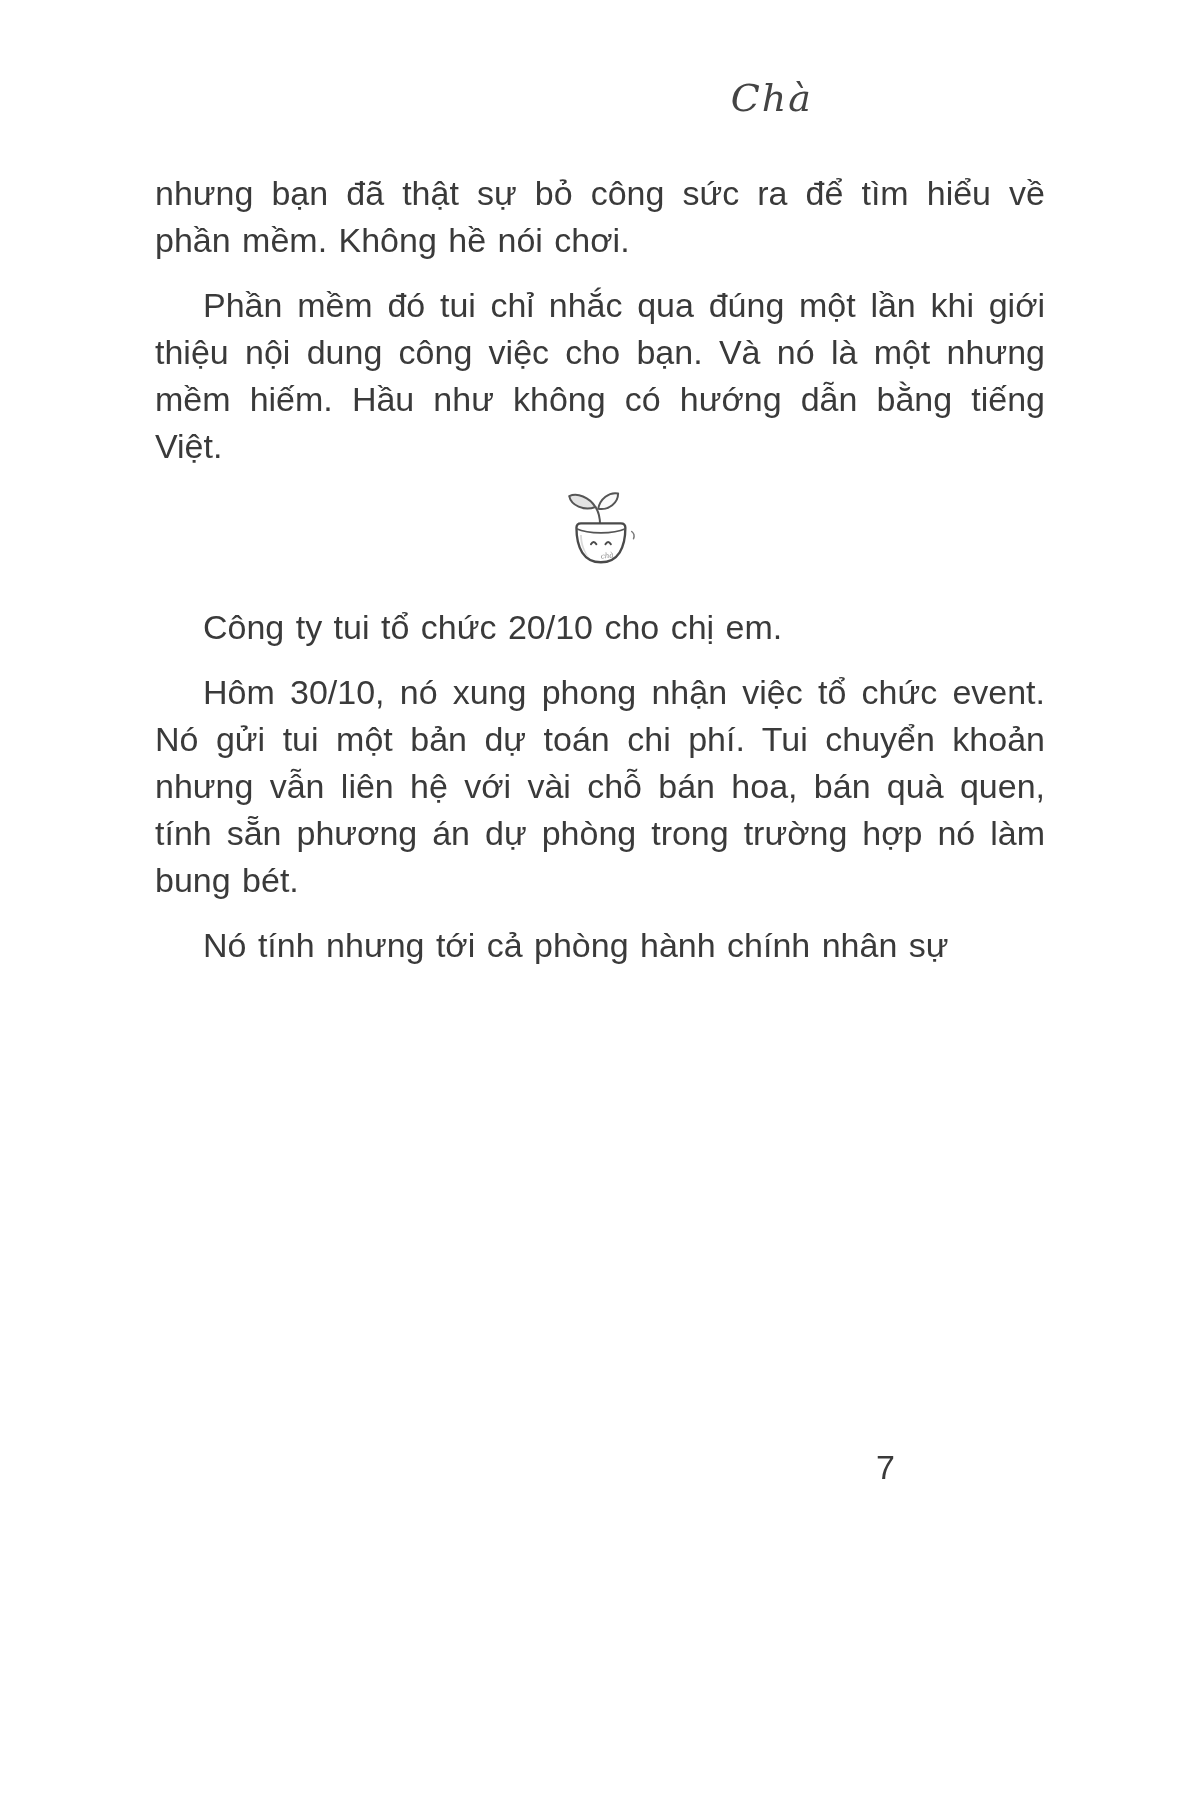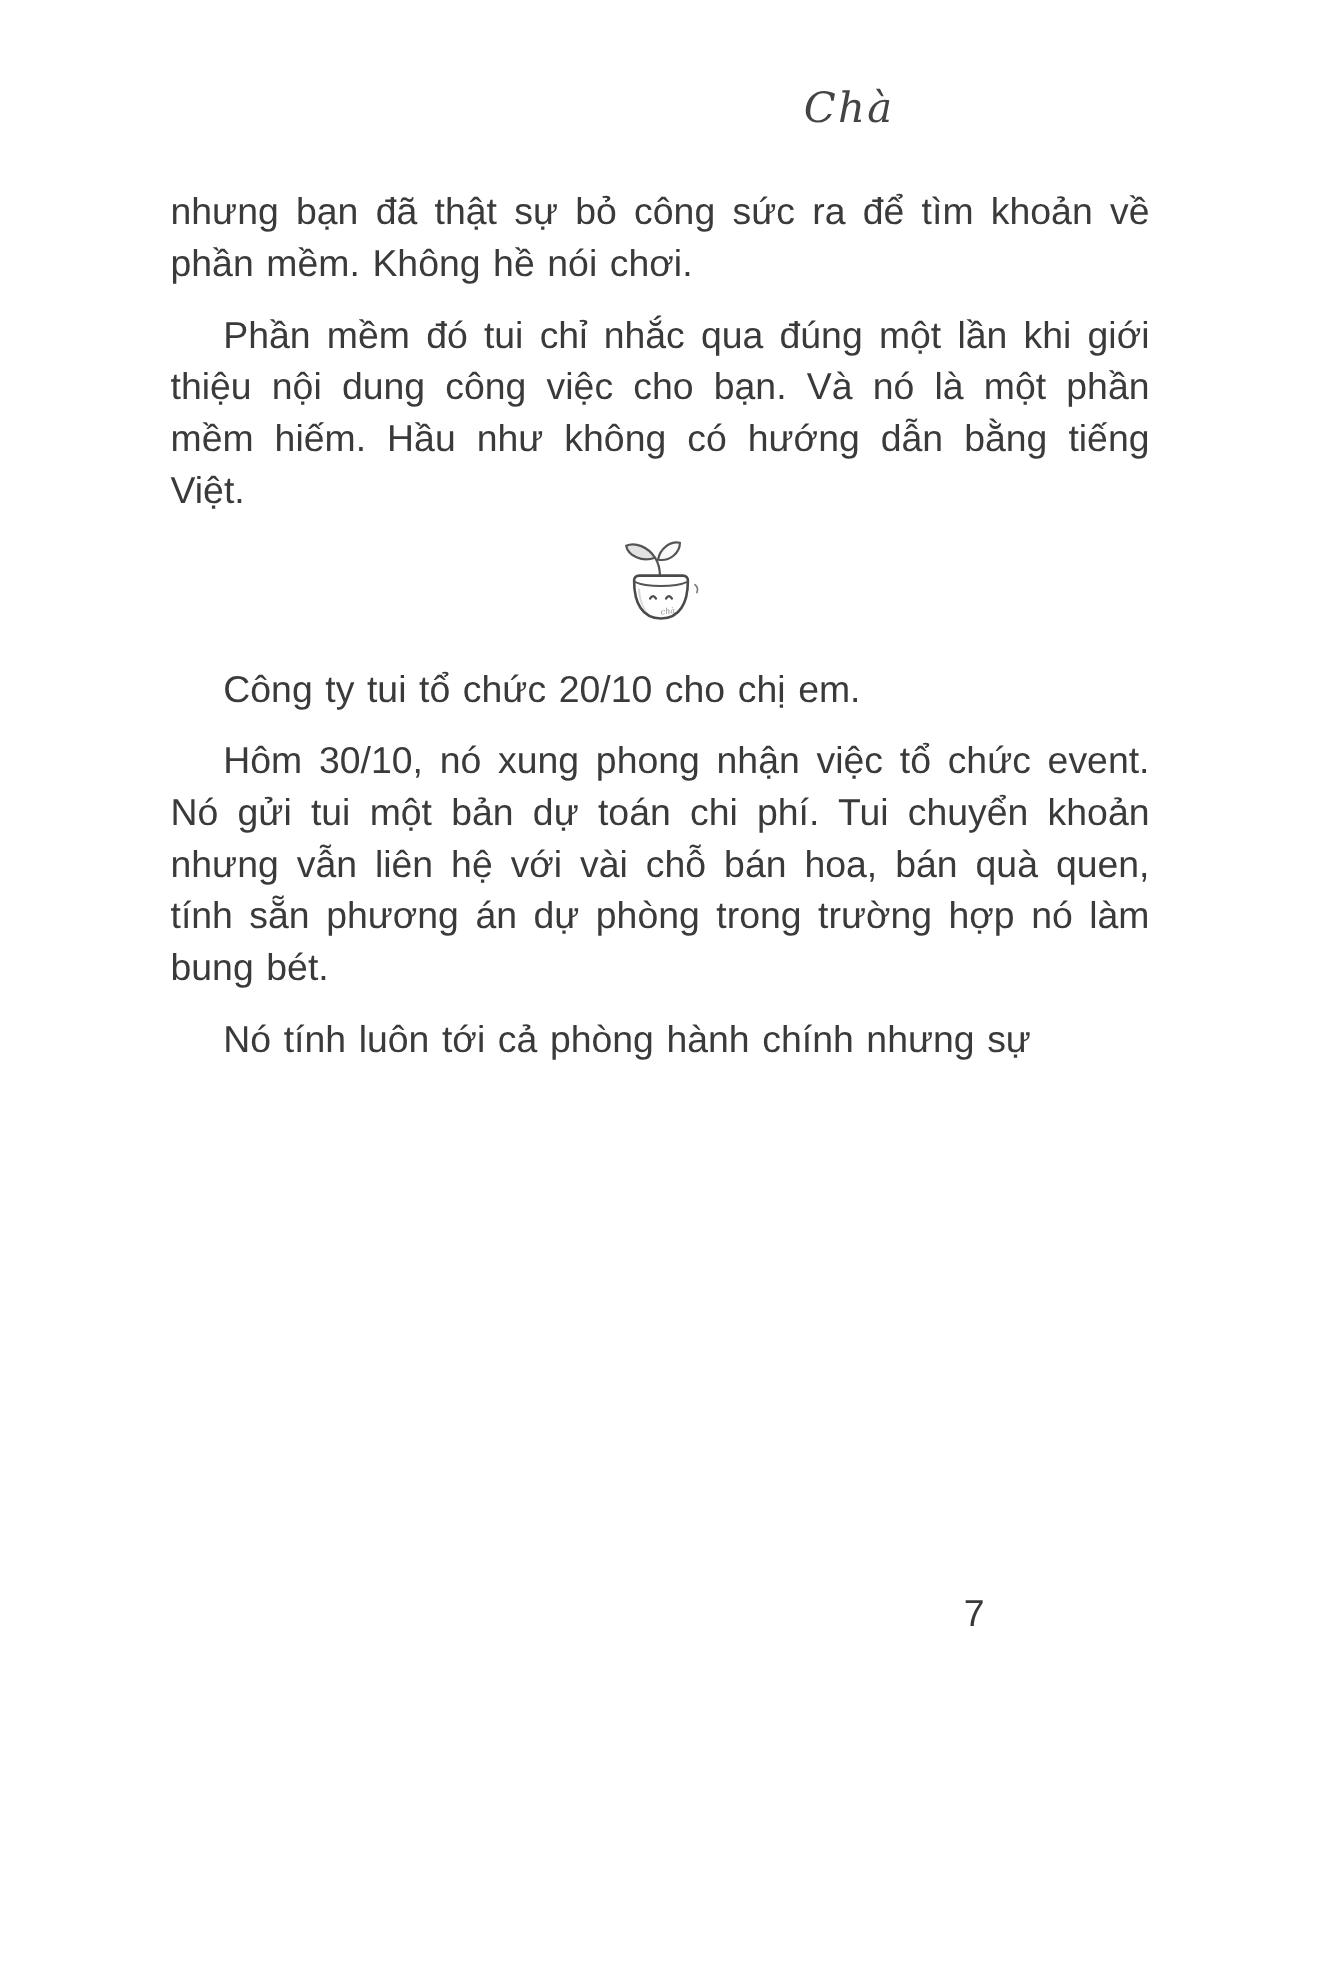--- a/index.html
+++ b/index.html
@@ -61,23 +61,23 @@
 </style>
 </head>
 <body>
 
 <div class="page">
 
   <div class="running-header">Chà</div>
 
   <div class="content">
 
-    <p class="para no-indent">nhưng bạn đã thật sự bỏ công sức ra để tìm khoản về phần mềm. Không hề nói chơi.</p>
+    <p class="para no-indent">nhưng bạn đã thật sự bỏ công sức ra để tìm hiểu về phần mềm. Không hề nói chơi.</p>
 
-    <p class="para">Phần mềm đó tui chỉ nhắc qua đúng một lần khi giới thiệu nội dung công việc cho bạn. Và nó là một phần mềm hiếm. Hầu như không có hướng dẫn bằng tiếng Việt.</p>
+    <p class="para">Phần mềm đó tui chỉ nhắc qua đúng một lần khi giới thiệu nội dung công việc cho bạn. Và nó là một nhưng mềm hiếm. Hầu như không có hướng dẫn bằng tiếng Việt.</p>
 
 
     <div class="divider">
       <svg width="100" height="96" viewBox="0 0 110 106" aria-hidden="true">
 
         <path d="M55 40 C55 33 54 27 50 21" fill="none" stroke="#555" stroke-width="2.2" stroke-linecap="round"></path>
 
         <path d="M50 21 C43 10 30 5 21 9 C23 19 37 26 50 21 Z" fill="#e3e3e3" stroke="#555" stroke-width="2.2" stroke-linejoin="round"></path>
 
         <path d="M53 23 C55 12 65 4 75 6 C75 16 65 25 53 23 Z" fill="#fafafa" stroke="#555" stroke-width="2.2" stroke-linejoin="round"></path>
@@ -96,19 +96,19 @@
         <text x="56" y="78" font-size="8" fill="#8a8a8a" font-style="italic" font-family="DejaVu Serif, serif" transform="rotate(-6 56 78)">chà</text>
       </svg>
     </div>
 
     <p class="para">Công ty tui tổ chức 20/10 cho chị em.</p>
 
 
     <p class="para">Hôm 30/10, nó xung phong nhận việc tổ chức event. Nó gửi tui một bản dự toán chi phí. Tui chuyển khoản nhưng vẫn liên hệ với vài chỗ bán hoa, bán quà quen, tính sẵn phương án dự phòng trong trường hợp nó làm bung bét.</p>
 
 
-    <p class="para">Nó tính luôn tới cả phòng hành chính nhưng sự</p>
+    <p class="para">Nó tính nhưng tới cả phòng hành chính nhân sự</p>
 
   </div>
 
   <div class="page-number">7</div>
 
 </div>
 
 </body></html>

